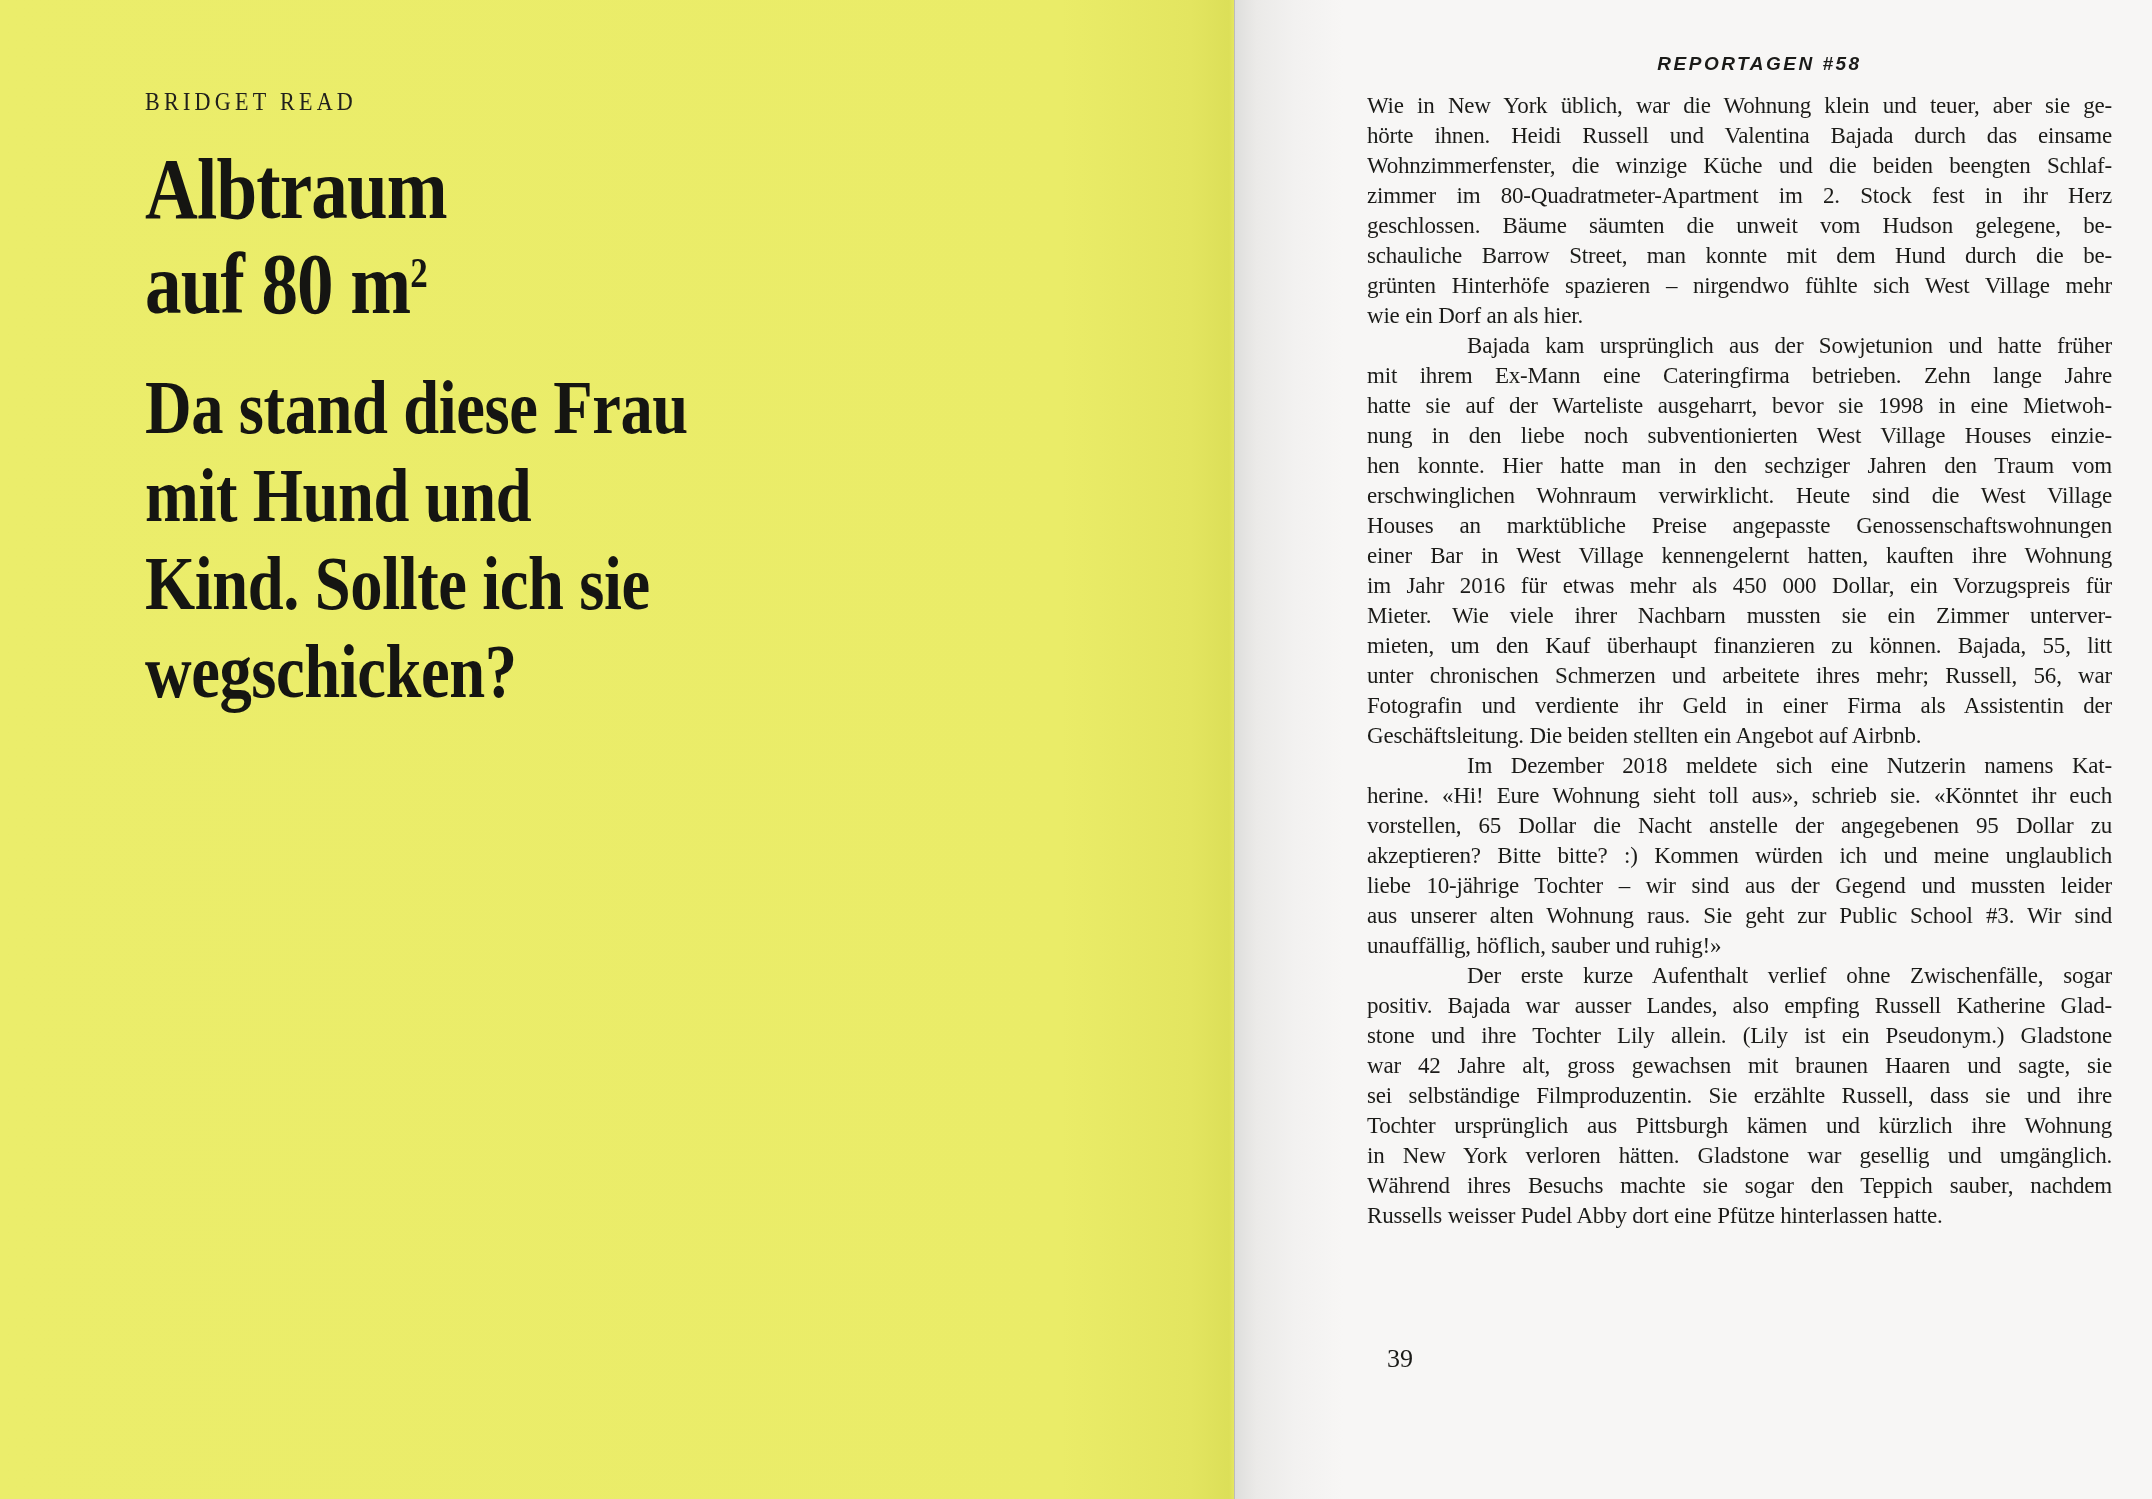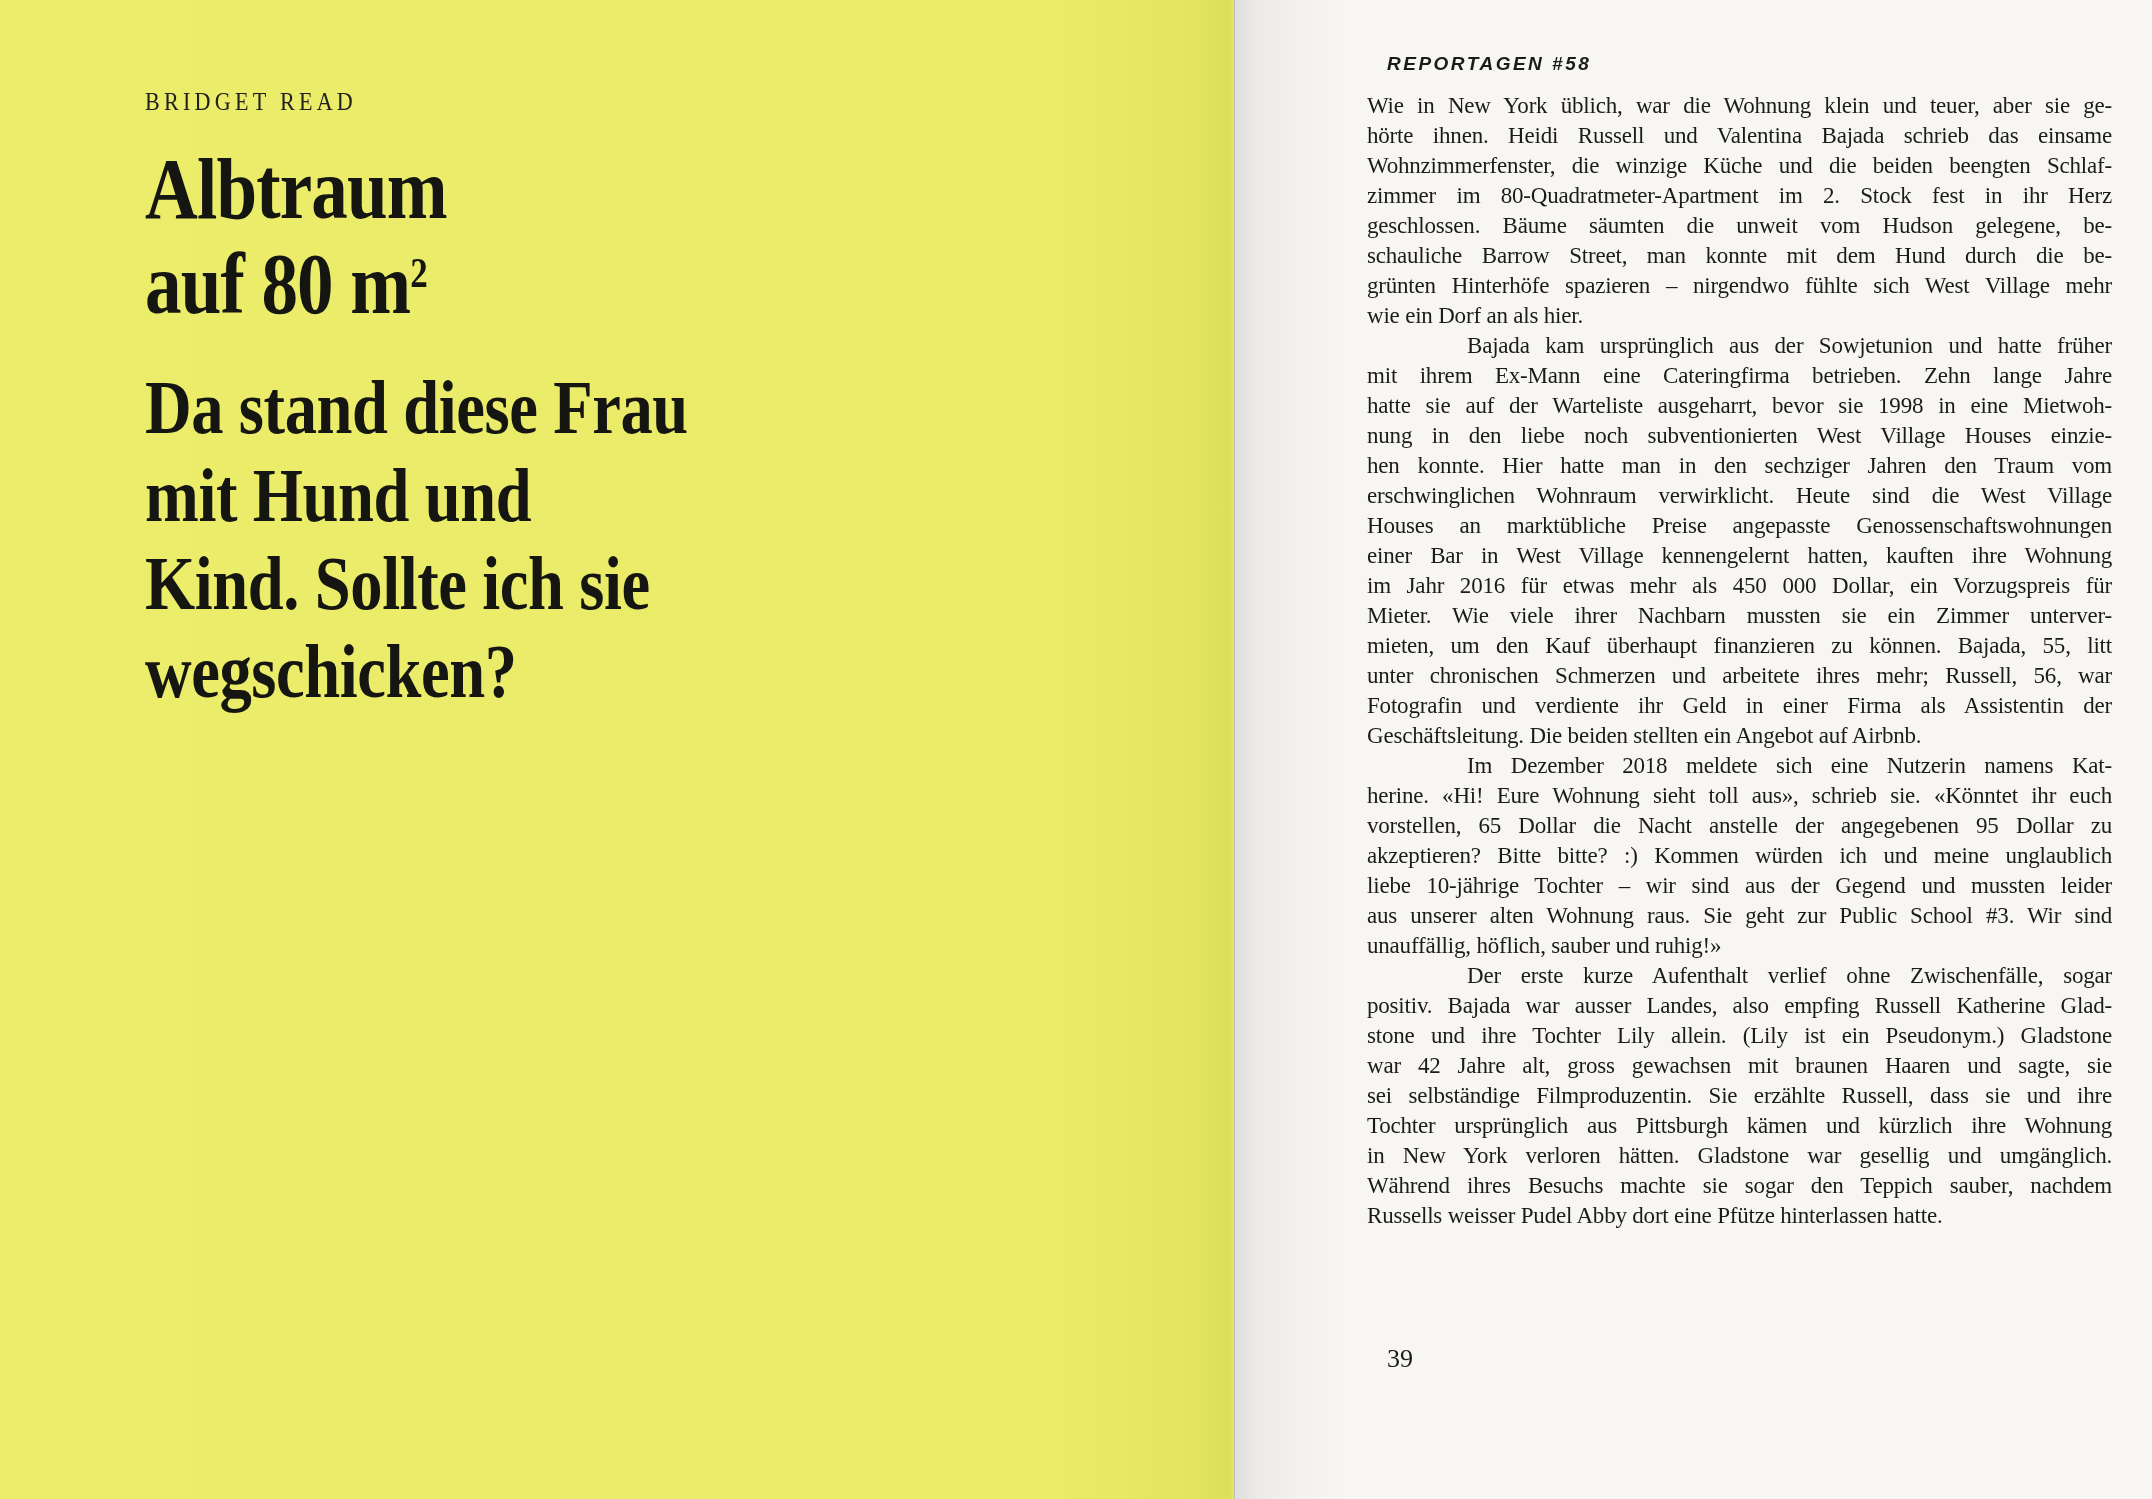--- a/index.html
+++ b/index.html
@@ -81,21 +81,21 @@
       #dededc 0%, #eceberg 1%, #ebeae8 2%, #f2f1f0 5.5%, #f7f6f5 10%, #f7f6f5 100%);
     background: linear-gradient(to right,
       #dededc 0%, #ebeae8 2%, #f2f1f0 5.5%, #f7f6f5 10%, #f7f6f5 100%);
   }
   .runhead {
     position: absolute;
     left: 132px;
     top: 54px;
     width: 745px;
     margin-left: 20px;
-    text-align: left;
+    text-align: center;
     font-family: "Liberation Sans", sans-serif;
     font-weight: bold;
     font-style: italic;
     font-size: 19px;
     line-height: 20px;
     letter-spacing: 2.5px;
     color: #1b1b19;
   }
   .column {
     position: absolute;
@@ -156,21 +156,21 @@
         <div>wegschicken?</div>
       </div>
     </div>
   </div>
 
   <div class="page-right">
     <div class="runhead">REPORTAGEN #58</div>
 
     <div class="column" id="body-column">
         <div class="bl">Wie in New York üblich, war die Wohnung klein und teuer, aber sie ge-</div>
-        <div class="bl">hörte ihnen. Heidi Russell und Valentina Bajada schrieb das einsame</div>
+        <div class="bl">hörte ihnen. Heidi Russell und Valentina Bajada durch das einsame</div>
         <div class="bl">Wohnzimmerfenster, die winzige Küche und die beiden beengten Schlaf-</div>
         <div class="bl">zimmer im 80-Quadratmeter-Apartment im 2. Stock fest in ihr Herz</div>
         <div class="bl">geschlossen. Bäume säumten die unweit vom Hudson gelegene, be-</div>
         <div class="bl">schauliche Barrow Street, man konnte mit dem Hund durch die be-</div>
         <div class="bl">grünten Hinterhöfe spazieren – nirgendwo fühlte sich West Village mehr</div>
         <div class="bl last">wie ein Dorf an als hier.</div>
         <div class="bl ind">Bajada kam ursprünglich aus der Sowjetunion und hatte früher</div>
         <div class="bl">mit ihrem Ex-Mann eine Cateringfirma betrieben. Zehn lange Jahre</div>
         <div class="bl">hatte sie auf der Warteliste ausgeharrt, bevor sie 1998 in eine Mietwoh-</div>
         <div class="bl">nung in den liebe noch subventionierten West Village Houses einzie-</div>

